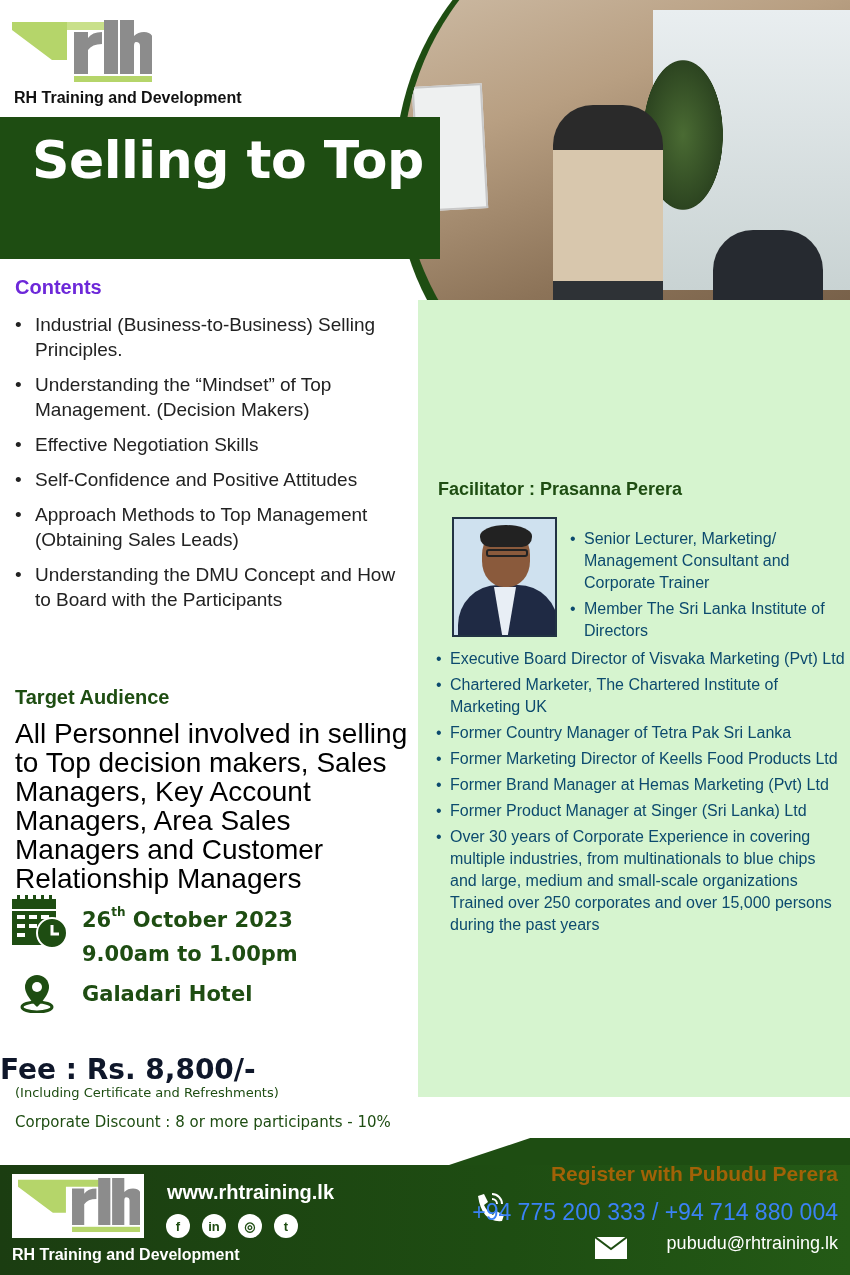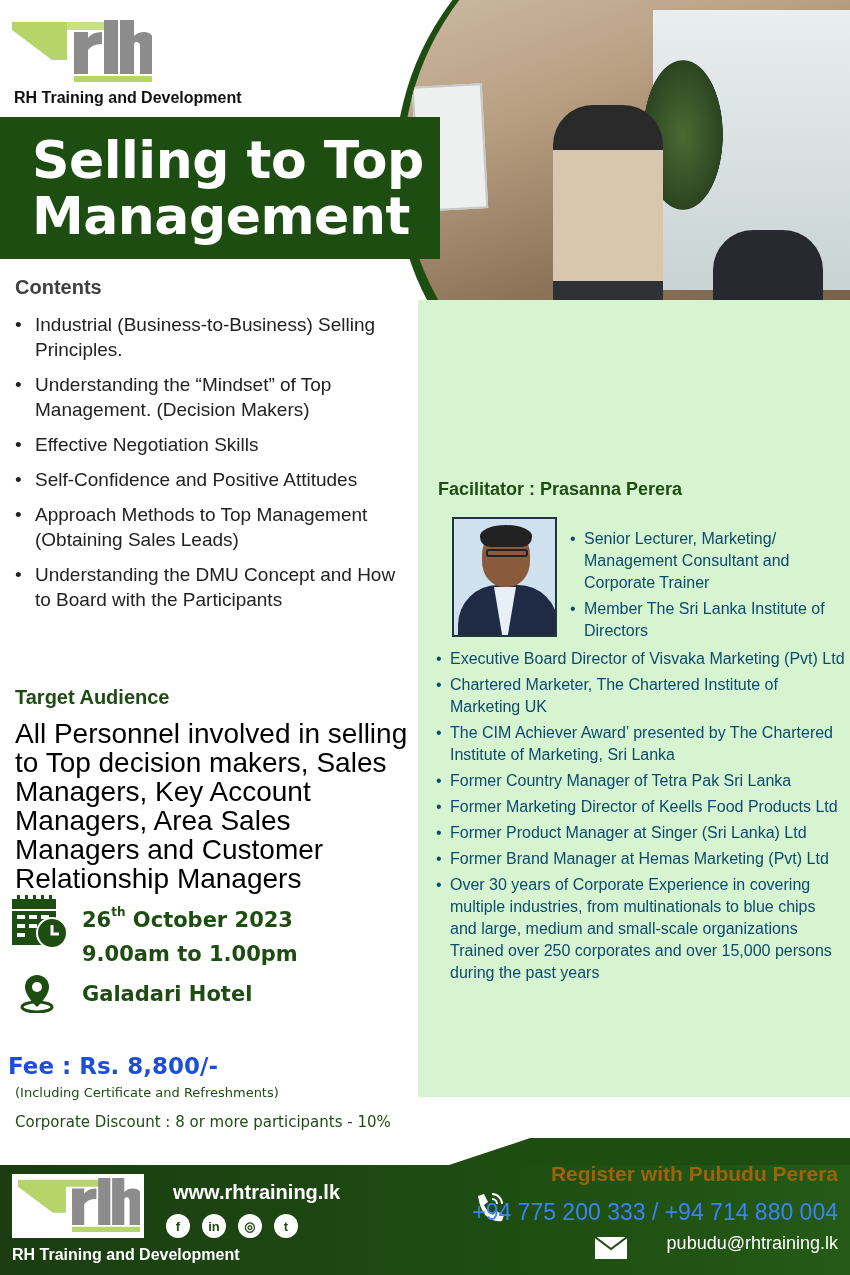--- a/index.html
+++ b/index.html
@@ -9,52 +9,52 @@
 .title-band{position:absolute;left:0;top:117px;width:440px;height:142px;background:#1e4d12}
 .title{position:absolute;left:32px;top:132px;color:#fff;font-family:"DejaVu Sans",sans-serif;font-weight:bold;font-size:52px;line-height:56px;letter-spacing:-0.5px}
 .photo-wrap{position:absolute;left:395px;top:-110px;width:560px;height:560px;border-radius:50%;background:#1e4d12;overflow:hidden}
 .photo{position:absolute;left:8px;top:0;width:560px;height:552px;border-radius:50%;background:linear-gradient(160deg,#d9cbb8 0%,#b89f82 35%,#8c7358 60%,#5a4634 100%);overflow:hidden}
 .photo .board{position:absolute;left:12px;top:195px;width:70px;height:125px;background:#eef0f0;border:2px solid #c8c8c8;transform:rotate(-3deg)}
 .photo .window{position:absolute;left:250px;top:120px;width:200px;height:280px;background:linear-gradient(#e9eef0,#c9d3d3)}
 .photo .man{position:absolute;left:150px;top:215px;width:110px;height:320px;background:linear-gradient(#2a2a2a 0 14%,#d8c7ad 14% 55%,#2e3236 55%);border-radius:40px 40px 6px 6px}
 .photo .sit{position:absolute;left:310px;top:340px;width:110px;height:150px;background:#262a30;border-radius:40px 40px 0 0}
 .photo .plant{position:absolute;left:240px;top:170px;width:80px;height:150px;background:radial-gradient(ellipse at center,#4a6b33,#2c4420 70%,transparent 71%)}
 .green-panel{position:absolute;left:418px;top:300px;width:432px;height:797px;background:#d6f4cf}
-.contents-h{position:absolute;left:15px;top:276px;font-size:20px;font-weight:bold;color:#404040}
+.contents-h{position:absolute;left:15px;top:276px;font-size:20px;font-weight:bold;color:#6d28d9}
 ul.list{list-style:none;position:absolute}
 ul.contents{left:15px;top:312px;width:395px}
 ul.contents li{font-size:19px;line-height:25px;padding-left:20px;position:relative;margin-bottom:10px;color:#222}
 ul.contents li::before{content:"•";position:absolute;left:0;top:0}
 .ta-h{position:absolute;left:15px;top:686px;font-size:20px;font-weight:bold;color:#1e4d12}
 .ta-body{position:absolute;left:15px;top:719px;width:395px;font-size:28px;line-height:29px;color:#000000}
 .date-icon{position:absolute;left:12px;top:895px;width:56px;height:54px}
 .date{position:absolute;left:82px;top:903px;font-family:"DejaVu Sans",sans-serif;font-weight:bold;font-size:21px;color:#1e4d12;line-height:34px}
 .date sup{font-size:12px;vertical-align:top;line-height:18px}
 .pin-icon{position:absolute;left:20px;top:973px;width:34px;height:40px}
 .venue{position:absolute;left:82px;top:982px;font-family:"DejaVu Sans",sans-serif;font-weight:bold;font-size:21px;color:#1e4d12}
-.fee{position:absolute;left:8px;top:1053px;font-family:"DejaVu Sans",sans-serif;font-weight:bold;font-size:23px;color:#1d4ed8}
+.fee{position:absolute;left:0;top:1053px;font-family:"DejaVu Sans",sans-serif;font-weight:bold;font-size:28px;color:#0f172a}
 .fee-note{position:absolute;left:15px;top:1085px;font-family:"DejaVu Sans",sans-serif;font-size:13px;color:#1e4d12}
 .discount{position:absolute;left:15px;top:1113px;font-family:"DejaVu Sans",sans-serif;font-size:15px;color:#1e4d12}
 .fac-h{position:absolute;left:438px;top:479px;font-size:18px;font-weight:bold;color:#1e4d12}
 .fac-photo{position:absolute;left:452px;top:517px;width:105px;height:120px;border:2px solid #234;background:linear-gradient(#cfe1ef 0 40%,#cfe1ef 40%);overflow:hidden}
 .fac-photo .head{position:absolute;left:28px;top:10px;width:48px;height:58px;border-radius:45%;background:#8a5a3c}
 .fac-photo .hair{position:absolute;left:26px;top:6px;width:52px;height:22px;border-radius:50% 50% 10px 10px;background:#222}
 .fac-photo .glass{position:absolute;left:32px;top:30px;width:42px;height:8px;border:2px solid #222;border-radius:3px}
 .fac-photo .body{position:absolute;left:4px;top:66px;width:100px;height:60px;border-radius:40px 40px 0 0;background:#1f2a44}
 .fac-photo .shirt{position:absolute;left:40px;top:68px;width:22px;height:52px;background:#e8eef5;clip-path:polygon(0 0,100% 0,60% 100%,40% 100%)}
 ul.fac-top{left:570px;top:528px;width:270px}
 ul.fac-list{left:436px;top:648px;width:410px}
 ul.fac li{font-size:16px;line-height:22px;padding-left:14px;position:relative;margin-bottom:4px;color:#0c4a6e}
 ul.fac li::before{content:"•";position:absolute;left:0;top:0}
 .footer-dark{position:absolute;left:0;top:1165px;width:850px;height:110px;background:linear-gradient(90deg,#1b3d11 0%,#1e4d12 60%,#245a16 100%)}
 .footer-slant{position:absolute;left:440px;top:1138px;width:410px;height:30px;background:#1e4d12;clip-path:polygon(22% 0,100% 0,100% 100%,0 100%)}
 .flogo-box{position:absolute;left:12px;top:1174px;width:132px;height:64px;background:#fff}
 .flogo{position:absolute;left:18px;top:1176px;width:122px;height:58px}
 .fbrand{position:absolute;left:12px;top:1246px;color:#fff;font-size:16px;font-weight:bold}
-.website{position:absolute;left:173px;top:1181px;color:#fff;font-size:20px;font-weight:bold}
+.website{position:absolute;left:167px;top:1181px;color:#fff;font-size:20px;font-weight:bold}
 .socials{position:absolute;left:166px;top:1214px;display:flex;gap:12px}
 .soc{width:24px;height:24px;border-radius:50%;background:#fff;color:#1e4d12;font-size:13px;font-weight:bold;display:flex;align-items:center;justify-content:center}
 .register{position:absolute;right:12px;top:1162px;color:#a16207;font-size:21px;font-weight:bold}
 .phone-icon{position:absolute;left:470px;top:1190px;width:36px;height:36px}
 .phone{position:absolute;right:12px;top:1199px;color:#3b82f6;font-size:23px}
 .mail-icon{position:absolute;left:595px;top:1237px;width:32px;height:22px}
 .email{position:absolute;right:12px;top:1233px;color:#fff;font-size:18px}
 </style>
 </head>
 <body>
@@ -75,21 +75,20 @@
     <div class="board"></div>
     <div class="plant"></div>
     <div class="man"></div>
     <div class="sit"></div>
   </div>
 </div>
 
 <div class="title-band"></div>
 <div class="title">
   <div>Selling to Top</div>
-  <div>Management</div>
 </div>
 
 <div class="green-panel"></div>
 
 <div class="contents-h">Contents</div>
 <ul class="list contents">
   <li>Industrial (Business-to-Business) Selling Principles.</li>
   <li>Understanding the “Mindset” of Top Management. (Decision Makers)</li>
   <li>Effective Negotiation Skills</li>
   <li>Self-Confidence and Positive Attitudes</li>
@@ -144,25 +143,24 @@
     <div class="hair"></div>
     <div class="glass"></div>
 </div>
 <ul class="list fac fac-top">
   <li>Senior Lecturer, Marketing/ Management Consultant and Corporate Trainer</li>
   <li>Member The Sri Lanka Institute of Directors</li>
 </ul>
 <ul class="list fac fac-list">
   <li>Executive Board Director of Visvaka Marketing (Pvt) Ltd</li>
   <li>Chartered Marketer, The Chartered Institute of Marketing UK</li>
-  <li>The CIM Achiever Award’ presented by The Chartered Institute of Marketing, Sri Lanka</li>
   <li>Former Country Manager of Tetra Pak Sri Lanka</li>
   <li>Former Marketing Director of Keells Food Products Ltd</li>
+  <li>Former Brand Manager at Hemas Marketing (Pvt) Ltd</li>
   <li>Former Product Manager at Singer (Sri Lanka) Ltd</li>
-  <li>Former Brand Manager at Hemas Marketing (Pvt) Ltd</li>
   <li>Over 30 years of Corporate Experience in covering multiple industries, from multinationals to blue chips and large, medium and small-scale organizations Trained over 250 corporates and over 15,000 persons during the past years</li>
 </ul>
 
 <div class="footer-slant"></div>
 <div class="footer-dark"></div>
 <div class="flogo-box"></div>
 <svg class="flogo" viewBox="0 0 140 62">
   <polygon points="0,2 95,2 95,10 55,10 55,40 40,40 0,10" fill="#b5d56a"></polygon>
   <path d="M62 12 h14 v6 q4 -6 14 -6 v12 q-10 0 -14 6 v24 h-14z" fill="#8c8c8c"></path>
   <rect x="92" y="0" width="14" height="54" fill="#8c8c8c"></rect>

